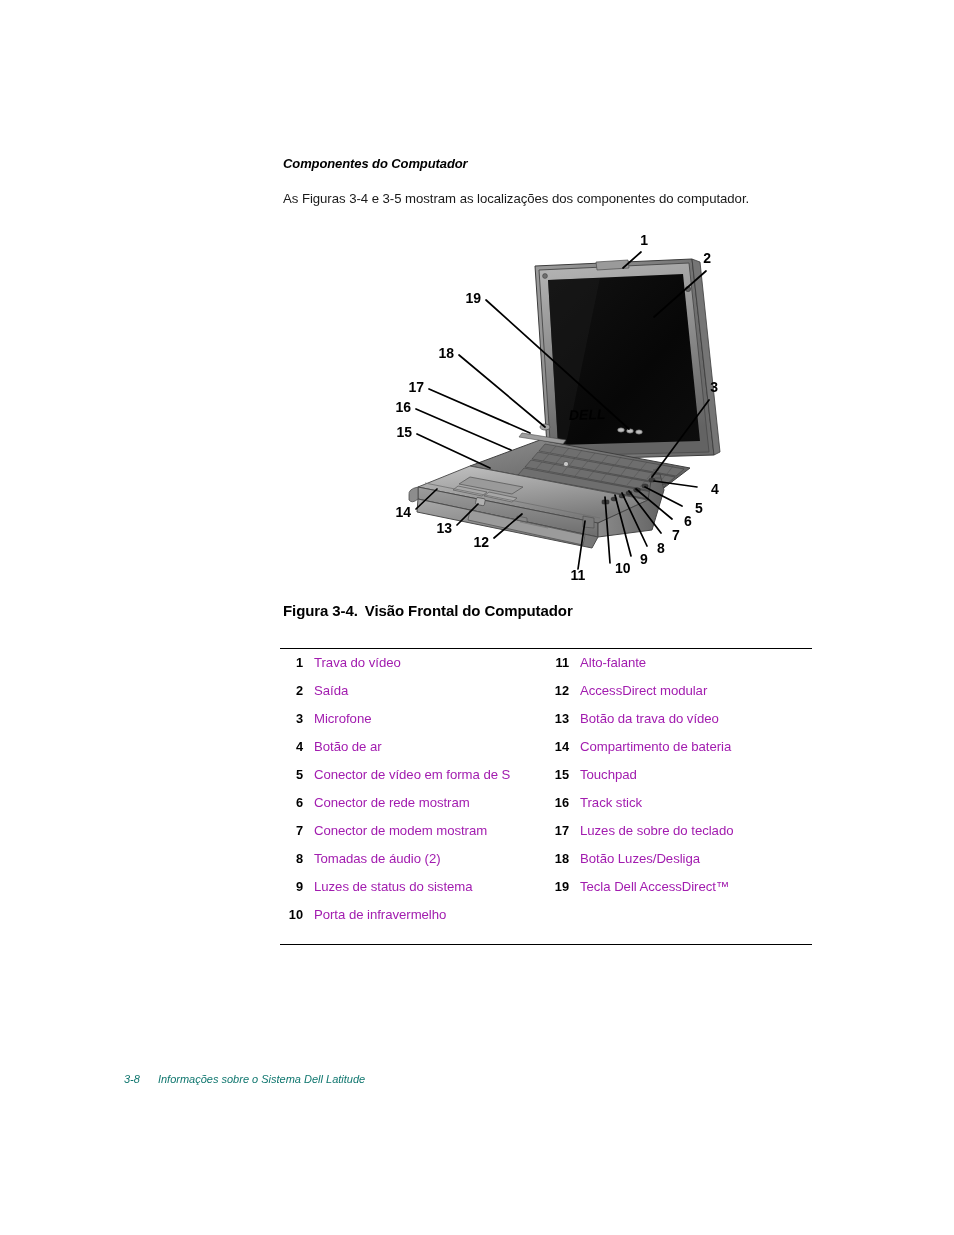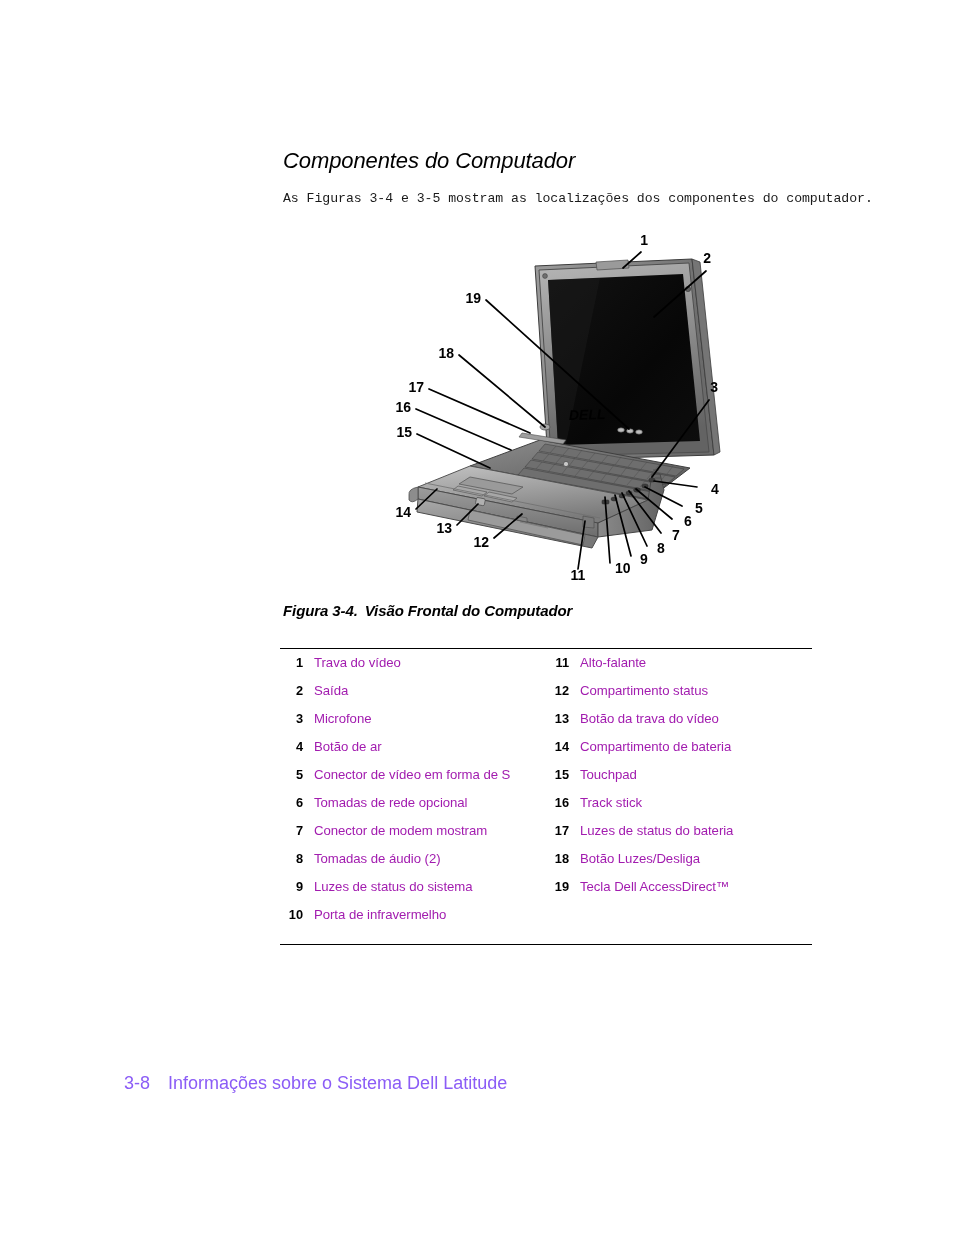--- a/index.html
+++ b/index.html
@@ -19,54 +19,52 @@
 
   .page {
     position: absolute;
     inset: 0;
   }
 
   
   .section-heading {
     position: absolute;
     left: 283px;
-    top: 148px;
-    font-size: 22px;
-    font-weight: normal;
+    top: 156px;
+    font-size: 13px;
+    font-weight: bold;
     font-style: italic;
     letter-spacing: -0.1px;
     color: #000;
   }
   .section-intro {
     position: absolute;
     left: 283px;
     top: 191px;
     font-size: 13.2px;
     color: #1a1a1a;
     letter-spacing: -0.05px;
-    font-family: Liberation Mono, monospace;
   }
 
   
   .figure-area {
     position: absolute;
     left: 370px;
     top: 225px;
     width: 360px;
     height: 360px;
   }
   .figure-svg { display: block; }
 
   .figure-caption {
     position: absolute;
     left: 283px;
     top: 602px;
     font-size: 15px;
     font-weight: bold;
-    font-style: italic;
     letter-spacing: -0.1px;
   }
   .figure-caption .cap-gap { display: inline-block; width: 7px; }
 
   
   .legend-table {
     position: absolute;
     left: 280px;
     top: 648px;
     width: 532px;
@@ -102,22 +100,23 @@
     letter-spacing: -0.05px;
   }
   .legend-row.empty .legend-num,
   .legend-row.empty .legend-label { visibility: hidden; }
 
   
   .footer {
     position: absolute;
     left: 124px;
     top: 1073px;
-    font-size: 18px;
-    color: #8b5cf6;
+    font-size: 11px;
+    font-style: italic;
+    color: #0f766e;
   }
   .footer .folio { font-weight: normal; }
   .footer .folio-gap { display: inline-block; width: 18px; }
 
   
   .co-text {
     font-family: "Liberation Sans", sans-serif;
     font-size: 14px;
     font-weight: bold;
     fill: #000;
@@ -362,21 +361,21 @@
         <div class="legend-row">
           <span class="legend-num">4</span>
           <span class="legend-label">Botão de ar</span>
         </div>
         <div class="legend-row">
           <span class="legend-num">5</span>
           <span class="legend-label">Conector de vídeo em forma de S</span>
         </div>
         <div class="legend-row">
           <span class="legend-num">6</span>
-          <span class="legend-label">Tomadas de rede opcional</span>
+          <span class="legend-label">Conector de rede mostram</span>
         </div>
         <div class="legend-row">
           <span class="legend-num">7</span>
           <span class="legend-label">Conector de modem mostram</span>
         </div>
         <div class="legend-row">
           <span class="legend-num">8</span>
           <span class="legend-label">Tomadas de áudio (2)</span>
         </div>
         <div class="legend-row">
@@ -389,41 +388,41 @@
         </div>
       </div>
 
       <div class="legend-col">
         <div class="legend-row">
           <span class="legend-num">11</span>
           <span class="legend-label">Alto-falante</span>
         </div>
         <div class="legend-row">
           <span class="legend-num">12</span>
-          <span class="legend-label">Compartimento status</span>
+          <span class="legend-label">AccessDirect modular</span>
         </div>
         <div class="legend-row">
           <span class="legend-num">13</span>
           <span class="legend-label">Botão da trava do vídeo</span>
         </div>
         <div class="legend-row">
           <span class="legend-num">14</span>
           <span class="legend-label">Compartimento de bateria</span>
         </div>
         <div class="legend-row">
           <span class="legend-num">15</span>
           <span class="legend-label">Touchpad</span>
         </div>
         <div class="legend-row">
           <span class="legend-num">16</span>
           <span class="legend-label">Track stick</span>
         </div>
         <div class="legend-row">
           <span class="legend-num">17</span>
-          <span class="legend-label">Luzes de status do bateria</span>
+          <span class="legend-label">Luzes de sobre do teclado</span>
         </div>
         <div class="legend-row">
           <span class="legend-num">18</span>
           <span class="legend-label">Botão Luzes/Desliga</span>
         </div>
         <div class="legend-row">
           <span class="legend-num">19</span>
           <span class="legend-label">Tecla Dell AccessDirect™</span>
         </div>
         <div class="legend-row empty">

